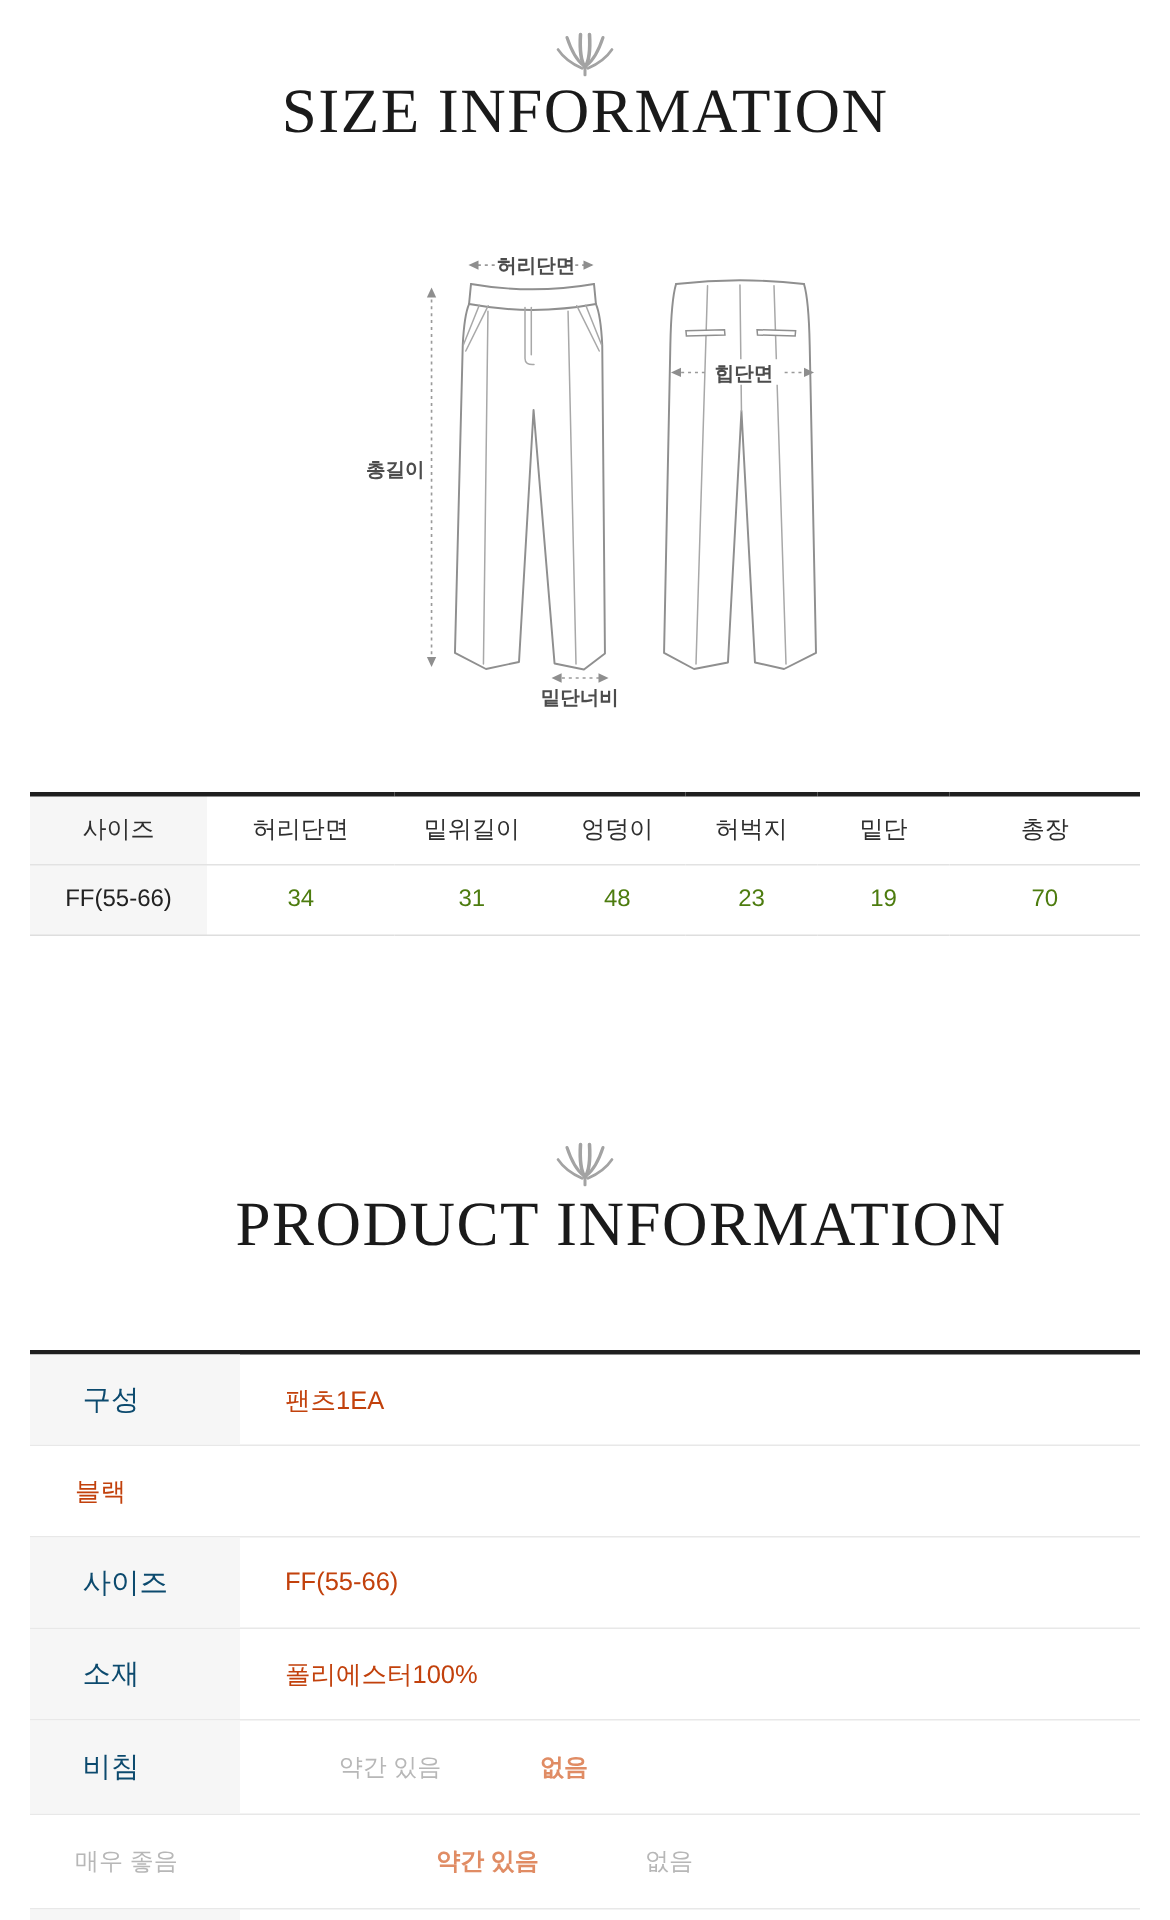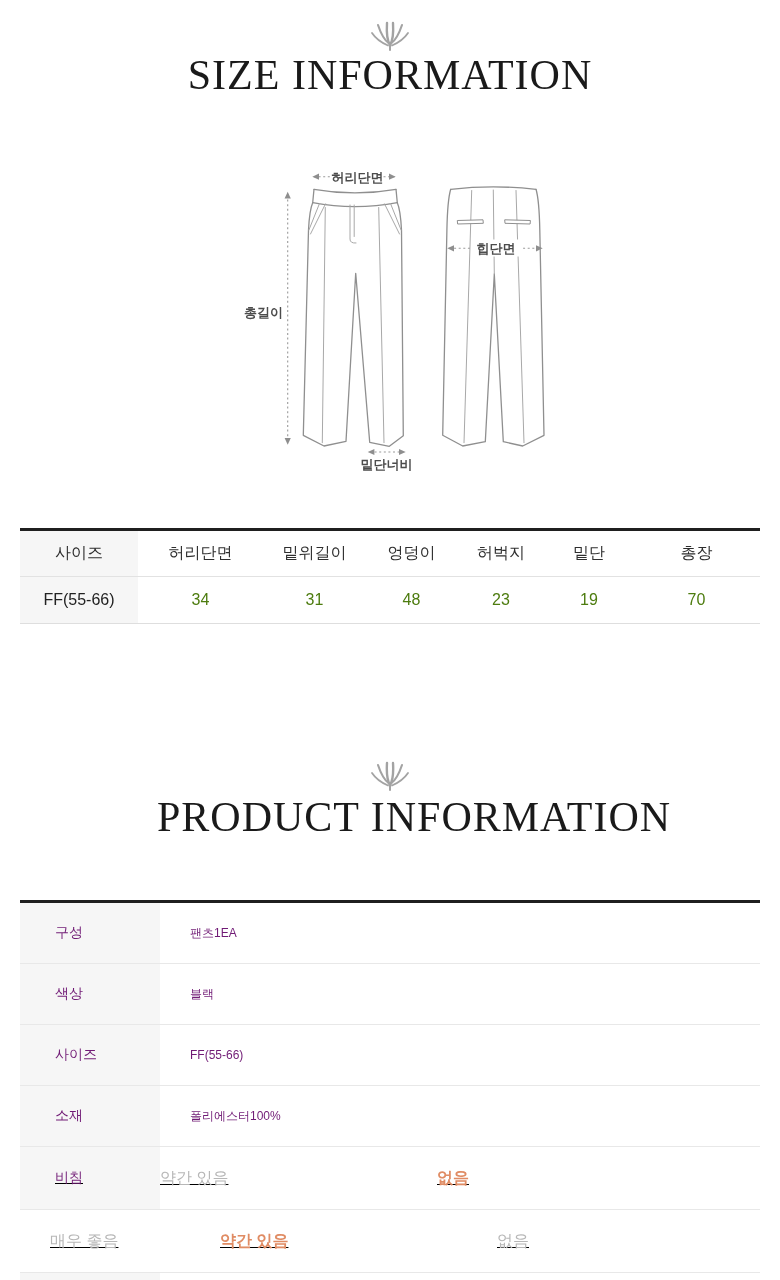--- a/index.html
+++ b/index.html
@@ -37,31 +37,31 @@
     border-bottom:1px solid #e2e2e2;}
   .size-table td{height:46px;font-size:16px;color:#4d7c0f;}
   .size-table .first{background:#f6f6f6;}
   .size-table td.first{color:#222;font-weight:500;}
 
   
   .product-table{position:absolute;left:20px;top:900px;width:740px;
     border-top:3px solid #1f1f1f;}
   .prow{display:grid;grid-template-columns:140px 1fr;height:60px;
     border-bottom:1px solid #e8e8e8;}
-  .prow.tall{height:62px;text-decoration:underline;}
+  .prow.tall{height:62px;}
   .prow.partial{height:14px;border-bottom:none;}
   .plabel{background:#f6f6f6;display:flex;align-items:center;
-    padding-left:35px;font-size:14px;color:#701a75;}
+    padding-left:35px;font-size:19px;color:#0c4a6e;}
   .pvalue{display:flex;align-items:center;padding-left:30px;
-    font-size:12px;color:#701a75;font-weight:500;}
+    font-size:17px;color:#c2410c;font-weight:500;}
   .poptions{display:grid;grid-template-columns:200px 210px 190px;align-items:center;}
   .opt{font-size:16px;color:#b7b7b7;}
   .opt.o1st{padding-left:30px;text-align:left;}
-  .opt.omid{text-align:left;}
-  .opt.oend{text-align:center;padding-right:24px;}
+  .opt.omid{text-align:center;}
+  .opt.oend{text-align:left;padding-right:24px;}
   .opt.selected{color:#e08c64;font-weight:700;}
 </style>
 </head>
 <body>
 
 <div class="page">
 
   <svg class="ornament o1" viewBox="0 0 44 30">
     <g fill="none" stroke="#a3a3a3" stroke-linecap="round">
       <path d="M19,2 C18.4,12 19.4,20 22,24" stroke-width="2.4"></path>
@@ -178,21 +178,20 @@
   </svg>
 
   <h1 class="sec-title t2">PRODUCT INFORMATION</h1>
 
   <div class="product-table">
     <div class="prow">
       <div class="plabel">구성</div>
       <div class="pvalue">팬츠1EA</div>
     </div>
     <div class="prow">
-      <div class="plabel">색상</div>
       <div class="pvalue">블랙</div>
     </div>
     <div class="prow">
       <div class="plabel">사이즈</div>
       <div class="pvalue">FF(55-66)</div>
     </div>
     <div class="prow">
       <div class="plabel">소재</div>
       <div class="pvalue">폴리에스터100%</div>
     </div>

